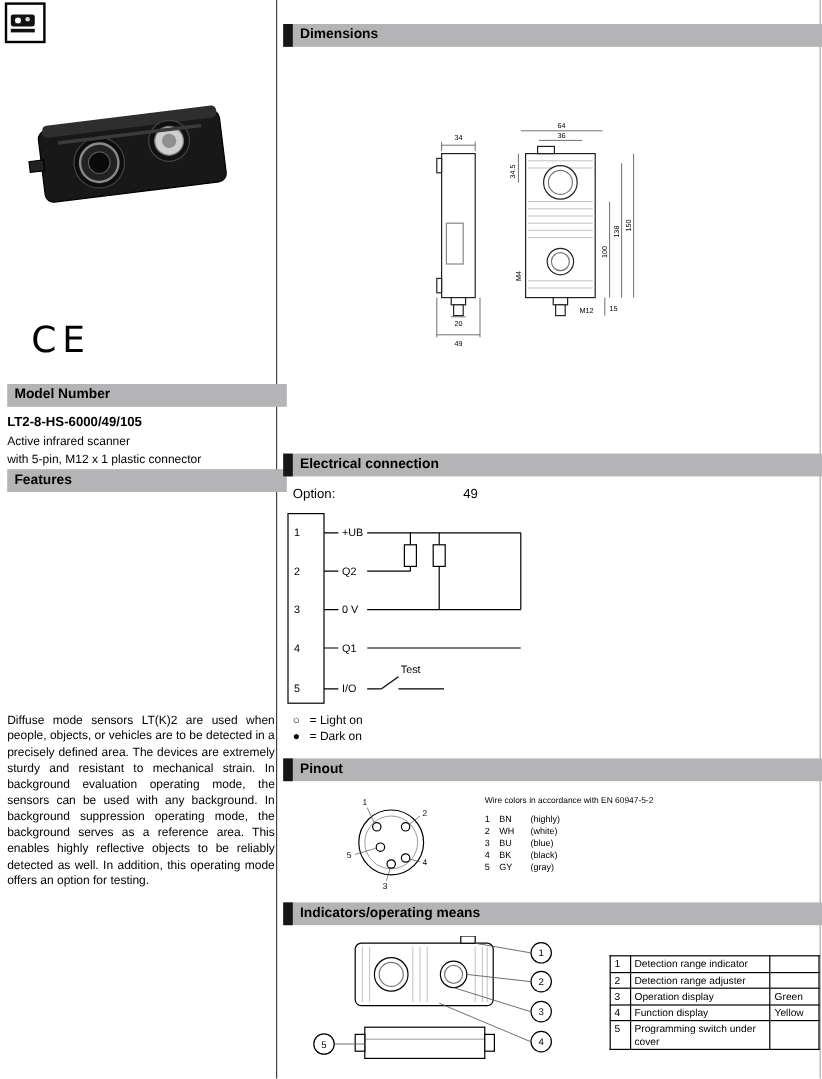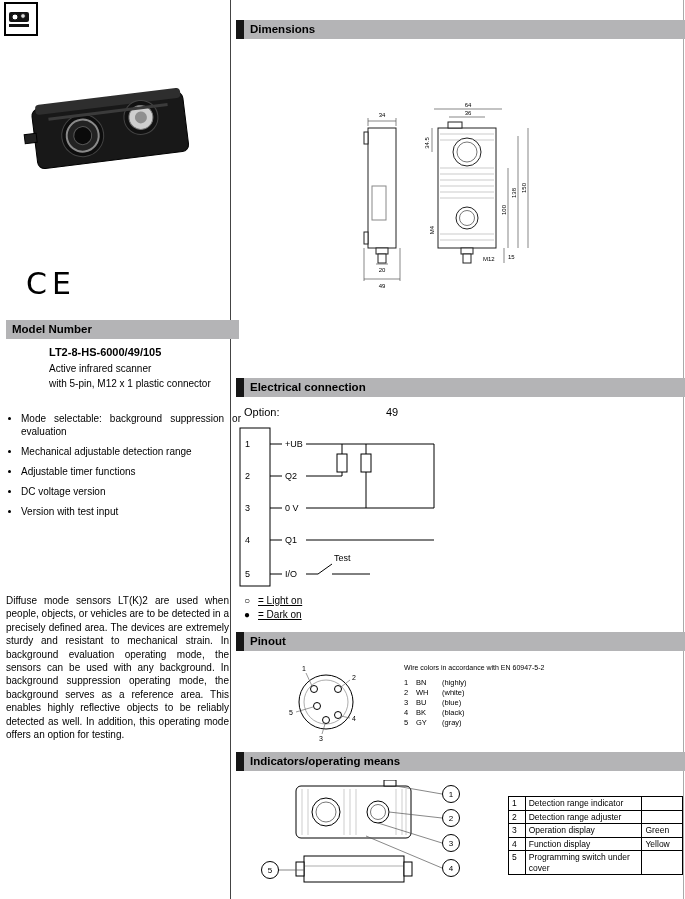--- a/index.html
+++ b/index.html
@@ -9,36 +9,36 @@
   .right-edge{position:absolute;left:683px;top:0;width:1px;height:899px;background:#aaa;}
 
   .bar{background:#b4b4b6;font-weight:bold;font-size:11.5px;padding:3px 6px;line-height:13px;}
   .rbar{border-left:8px solid #161616;}
 
   
   .logo-box{position:absolute;left:4px;top:2px;width:30px;height:30px;border:2px solid #000;background:#fff;}
   .photo{position:absolute;left:20px;top:66px;}
   .ce{position:absolute;left:26px;top:266px;font-size:30px;letter-spacing:5px;font-family:"DejaVu Sans",sans-serif;}
   .lbar{position:absolute;left:6px;width:221px;}
-  .ltext{position:absolute;left:6px;width:222px;font-size:10px;line-height:13px;margin-left:43px;}
+  .ltext{position:absolute;left:6px;width:222px;font-size:10px;line-height:13px;}
   .model-number{font-weight:bold;font-size:11px;}
   ul.features{position:absolute;left:6px;top:412px;width:220px;margin:0;padding-left:15px;}
   ul.features li{font-size:10px;line-height:13px;margin-bottom:7px;text-align:justify;}
   .prodinfo{position:absolute;left:6px;top:594px;width:223px;font-size:10px;line-height:13.4px;text-align:justify;}
 
   
   .rcol{position:absolute;left:236px;top:16px;width:447px;height:776px;}
   .rcol .bar{width:433px;}
   .abs{position:absolute;}
 
   svg text{font-family:"Liberation Sans",sans-serif;fill:#000;}
   .dim-t{font-size:6px;}
   .pin-num{font-size:9px;}
   .pin-lbl{font-size:9px;}
-  .legend-line{font-size:10px;line-height:14px;text-decoration:underline;}
+  .legend-line{font-size:10px;line-height:14px;}
   .legend-sym{display:inline-block;width:14px;font-size:10px;}
   .opt{font-size:11px;text-align:right;}
   .note{font-size:7px;}
   .plist{font-size:7.5px;line-height:10px;}
   .plist span{display:inline-block;}
   .plist .pn{width:12px;}
   .plist .pc{width:26px;}
 
   table.ind{border-collapse:collapse;font-size:8.5px;}
   table.ind td{border:1px solid #000;padding:1px 3px;vertical-align:top;line-height:10.5px;}
@@ -79,27 +79,21 @@
     </svg>
   </div>
 
   <div class="ce">CE</div>
 
   <div class="bar lbar" style="top:320px">Model Number</div>
   <div class="ltext model-number" style="top:346px">LT2-8-HS-6000/49/105</div>
   <div class="ltext" style="top:362px">Active infrared scanner</div>
   <div class="ltext" style="top:377px">with 5-pin, M12 x 1 plastic connector</div>
 
-  <ul class="features">
-    <li>Mode selectable: background suppression or evaluation</li>
-    <li>Mechanical adjustable detection range</li>
-    <li>Adjustable timer functions</li>
-    <li>DC voltage version</li>
-    <li>Version with test input</li>
-  </ul>
+  <div class="bar lbar" style="top:391px">Features</div>
 
   <div class="prodinfo">Diffuse mode sensors LT(K)2 are used when people, objects, or vehicles are to be detected in a precisely defined area. The devices are extremely sturdy and resistant to mechanical strain. In background evaluation operating mode, the sensors can be used with any background. In background suppression operating mode, the background serves as a reference area. This enables highly reflective objects to be reliably detected as well. In addition, this operating mode offers an option for testing.</div>
 
   <div class="rcol">
 
     <div class="bar rbar abs" style="top:4px;left:0">Dimensions</div>
 
     <svg class="abs" style="top:82px;left:116px" width="212" height="222" viewBox="0 0 212 222">
 
       <g stroke="#222" fill="#fff">

